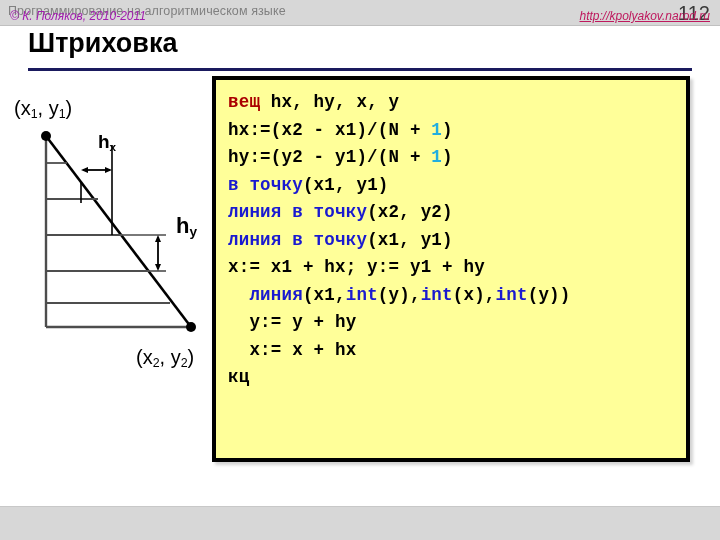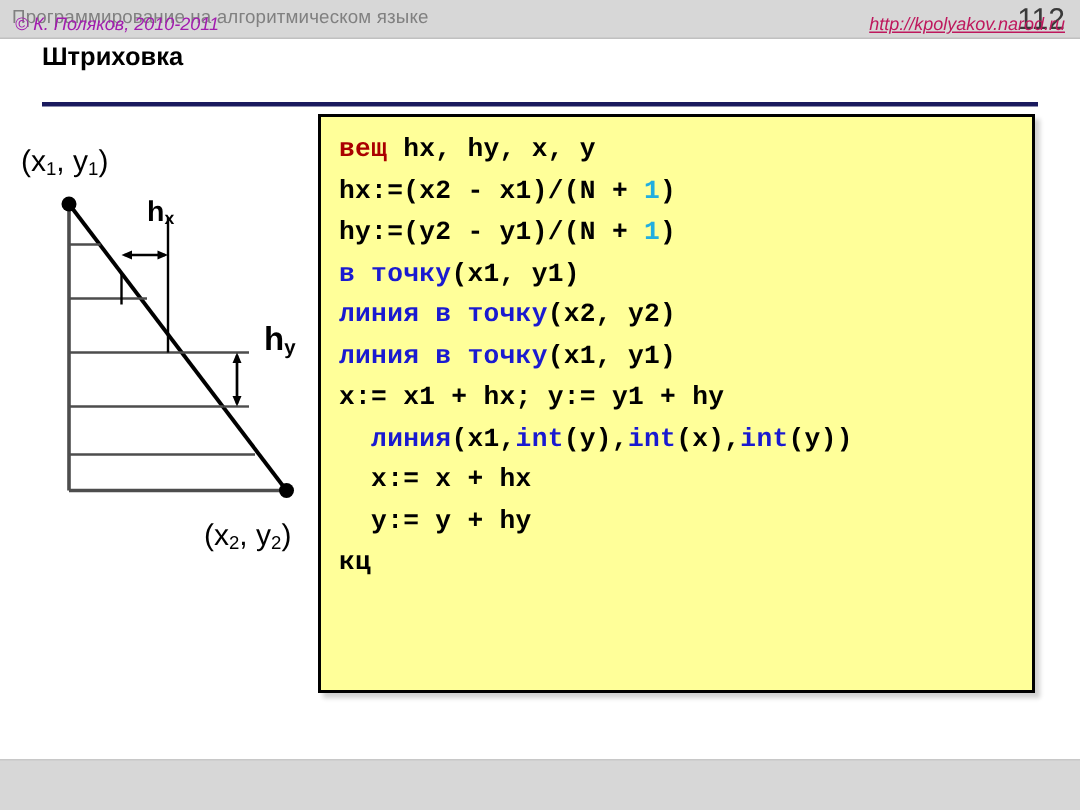--- a/index.html
+++ b/index.html
@@ -37,21 +37,21 @@
     right: 10px; top: 2px;
     font-size: 20px;
     font-weight: normal;
     color: #3a3a3a;
   }
 
   
   .slide-title {
     position: absolute;
     left: 28px; top: 28px;
-    font-size: 17px;
+    font-size: 27px;
     font-weight: bold;
     color: #000000;
     letter-spacing: 0px;
     white-space: nowrap;
   }
   .title-rule {
     position: absolute;
     left: 28px; top: 68px;
     width: 664px; height: 3px;
     background: #1a1a5e;
@@ -93,21 +93,21 @@
     left: 176px; top: 128px;
     font-size: 22px;
   }
 
   
   .code-panel {
     position: absolute;
     left: 212px; top: 76px;
     width: 478px; height: 386px;
     background: #ffff99;
-    border: 2px solid #000000;
+    border: 4px solid #000000;
     box-sizing: border-box;
     box-shadow: 3px 3px 3px rgba(0,0,0,0.18);
     padding: 9px 0 0 12px;
   }
   .code-line {
     font-family: "Liberation Mono", monospace;
     font-size: 17.5px;
     font-weight: bold;
     color: #000000;
     line-height: 27.5px;
@@ -200,21 +200,21 @@
 <div class="code-panel">
   <div id="code-body">
       <div class="code-line"><span class="kw-red">вещ</span><span> hx, hy, x, y</span></div>
       <div class="code-line"><span>hx:=(x2 - x1)/(N + </span><span class="kw-cyan">1</span><span>)</span></div>
       <div class="code-line"><span>hy:=(y2 - y1)/(N + </span><span class="kw-cyan">1</span><span>)</span></div>
       <div class="code-line"><span class="kw-blue">в точку</span><span>(x1, y1)</span></div>
       <div class="code-line"><span class="kw-blue">линия в точку</span><span>(x2, y2)</span></div>
       <div class="code-line"><span class="kw-blue">линия в точку</span><span>(x1, y1)</span></div>
       <div class="code-line"><span>x:= x1 + hx; y:= y1 + hy</span></div>
       <div class="code-line"><span>  </span><span class="kw-blue">линия</span><span>(x1,</span><span class="kw-blue">int</span><span>(y),</span><span class="kw-blue">int</span><span>(x),</span><span class="kw-blue">int</span><span>(y))</span></div>
+      <div class="code-line"><span>  y:= y + hy</span></div>
       <div class="code-line"><span>  x:= x + hx</span></div>
-      <div class="code-line"><span>  y:= y + hy</span></div>
       <div class="code-line"><span>кц</span></div>
     </div>
 </div>
 
 <div class="footer-bar"></div>
 <div class="footer-left">© К. Поляков, 2010-2011</div>
 <div class="footer-right">http://kpolyakov.narod.ru</div>
 
 </body></html>

